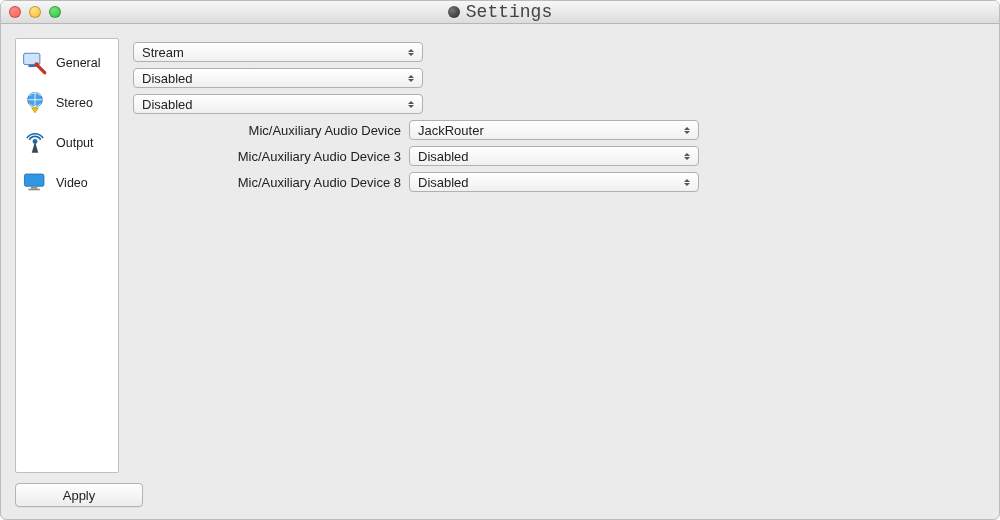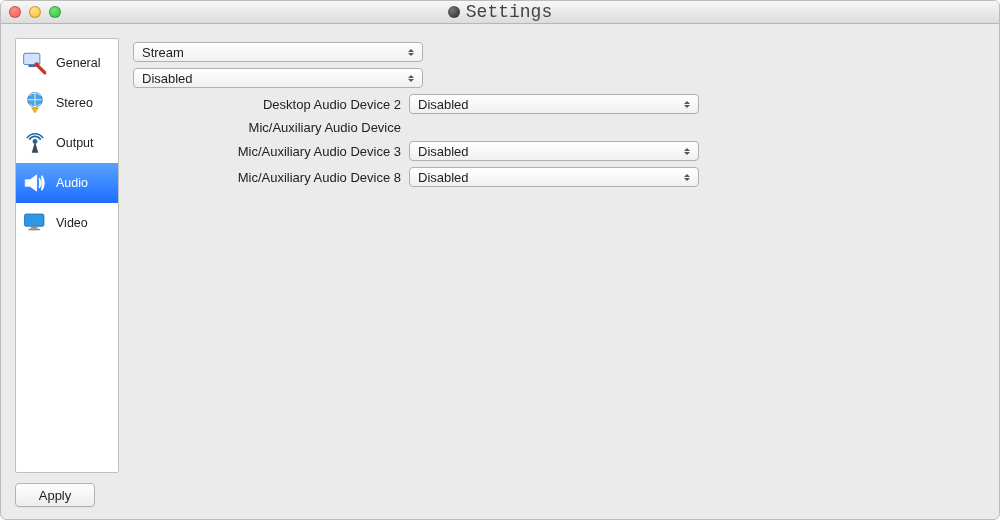--- a/index.html
+++ b/index.html
@@ -171,21 +171,21 @@
   .buttonbar {
     display: flex;
     padding: 10px 14px 12px 14px;
     gap: 8px;
     align-items: center;
   }
   .spacer { flex: 1; }
   .btn {
     min-width: 70px;
     height: 22px;
-    padding: 0 4px;
+    padding: 0 28px;
     font-size: 13px;
     border: 1px solid #b3b3b3;
     border-radius: 4px;
     background: linear-gradient(#ffffff, #ececec);
     display: flex;
     align-items: center;
     justify-content: center;
     cursor: default;
     box-shadow: 0 1px 0 rgba(0,0,0,.04);
   }
@@ -240,30 +240,20 @@
         <span class="icon">
           <svg width="26" height="26" viewBox="0 0 32 32">
             <path d="M6 10 A12 12 0 0 1 26 10" stroke="#1f6aa8" stroke-width="2" fill="none"></path>
             <path d="M9 12 A8 8 0 0 1 23 12" stroke="#1f6aa8" stroke-width="2" fill="none"></path>
             <circle cx="16" cy="14" r="3" fill="#1f6aa8"></circle>
             <path d="M16 14 L12 28 H20 Z" fill="#34495e"></path>
           </svg>
         </span>
         <span class="label">Output</span>
       </div>
-      <div class="sidebar-item selected">
-        <span class="icon">
-          <svg width="26" height="26" viewBox="0 0 32 32">
-            <path d="M4 12 H10 L18 6 V26 L10 20 H4 Z" fill="#6b6b6b"></path>
-            <path d="M21 10 Q25 16 21 22" stroke="#6b6b6b" stroke-width="2" fill="none"></path>
-            <path d="M24 7 Q30 16 24 25" stroke="#6b6b6b" stroke-width="2" fill="none"></path>
-          </svg>
-        </span>
-        <span class="label">Audio</span>
-      </div>
       <div class="sidebar-item">
         <span class="icon">
           <svg width="26" height="26" viewBox="0 0 32 32">
             <rect x="3" y="5" width="24" height="15" rx="2" fill="#3097e6" stroke="#1f6aa8"></rect>
             <rect x="11" y="20" width="8" height="3" fill="#8c8c8c"></rect>
             <rect x="8" y="23" width="14" height="2" fill="#8c8c8c"></rect>
           </svg>
         </span>
         <span class="label">Video</span>
       </div>
@@ -282,31 +272,37 @@
       <div class="form-row">
         <div class="select">
           <span>Disabled</span>
           <span class="select-arrows">
               <span class="arrow-up"></span>
               <span class="arrow-down"></span>
             </span>
         </div>
       </div>
       <div class="form-row">
-        <div class="form-label">Desktop Audio Device 2</div>
         <div class="select">
           <span>Disabled</span>
           <span class="select-arrows">
               <span class="arrow-up"></span>
               <span class="arrow-down"></span>
             </span>
         </div>
       </div>
       <div class="form-row">
         <div class="form-label">Mic/Auxiliary Audio Device</div>
+        <div class="select">
+          <span>JackRouter</span>
+          <span class="select-arrows">
+              <span class="arrow-up"></span>
+              <span class="arrow-down"></span>
+            </span>
+        </div>
       </div>
       <div class="form-row">
         <div class="form-label">Mic/Auxiliary Audio Device 3</div>
         <div class="select">
           <span>Disabled</span>
           <span class="select-arrows">
               <span class="arrow-up"></span>
               <span class="arrow-down"></span>
             </span>
         </div>

